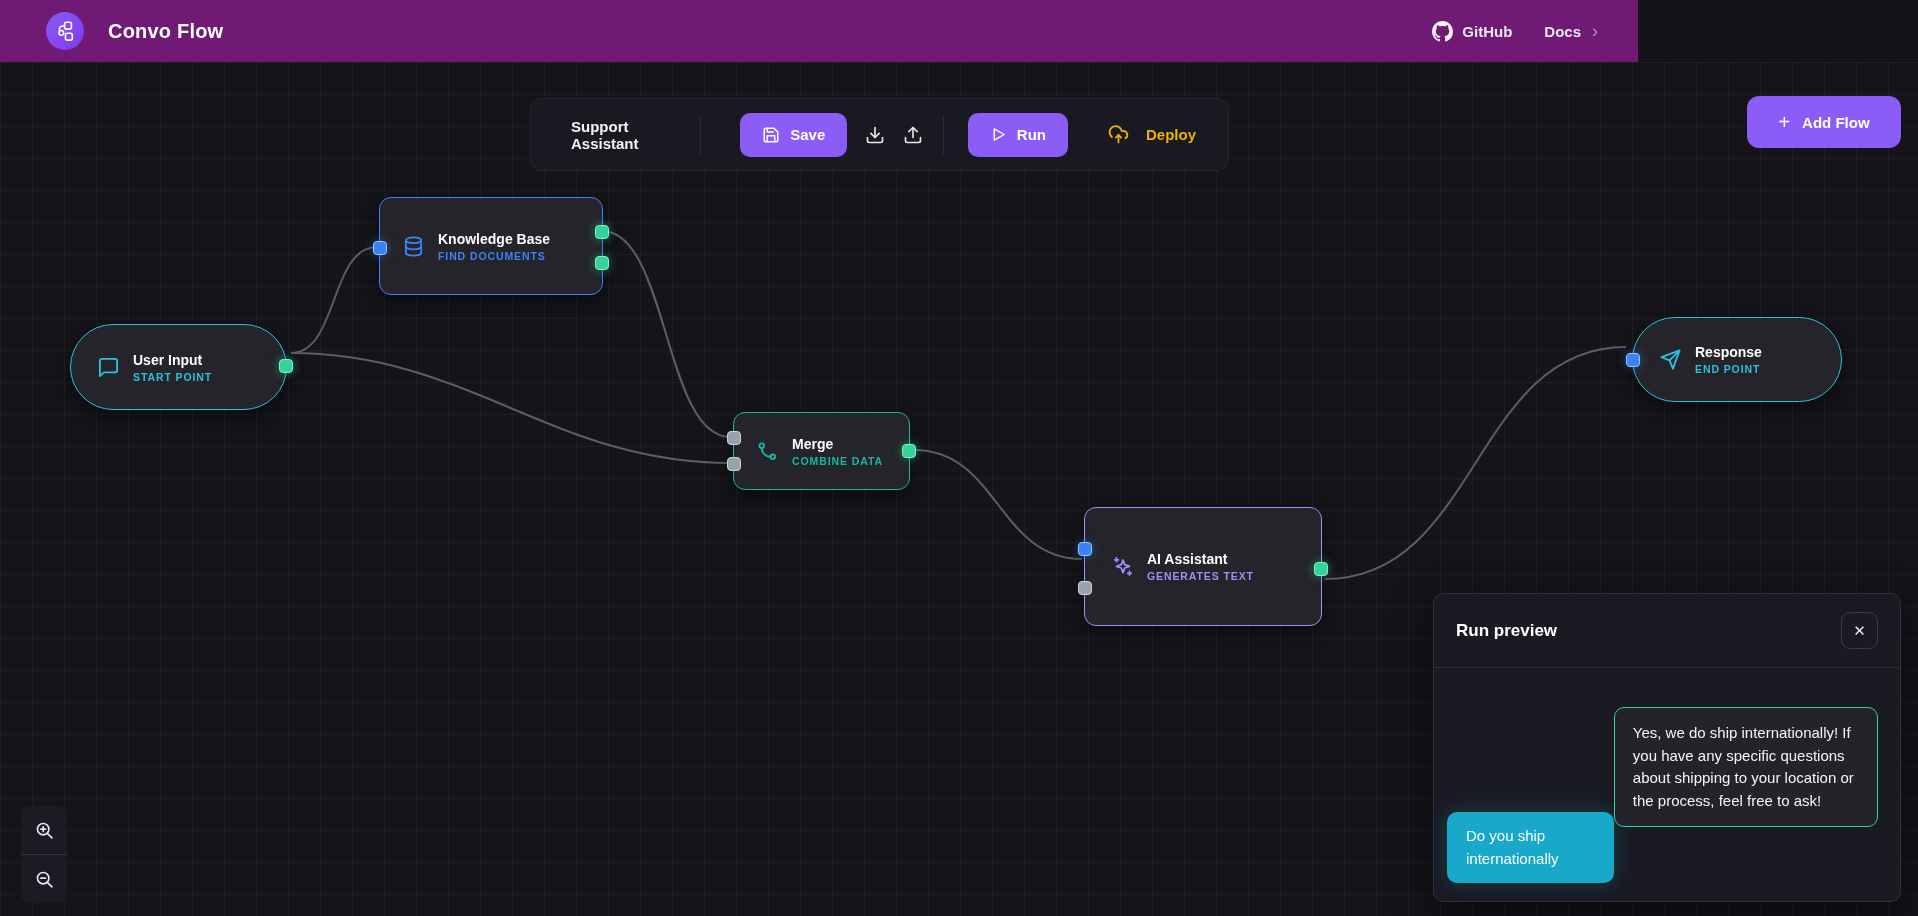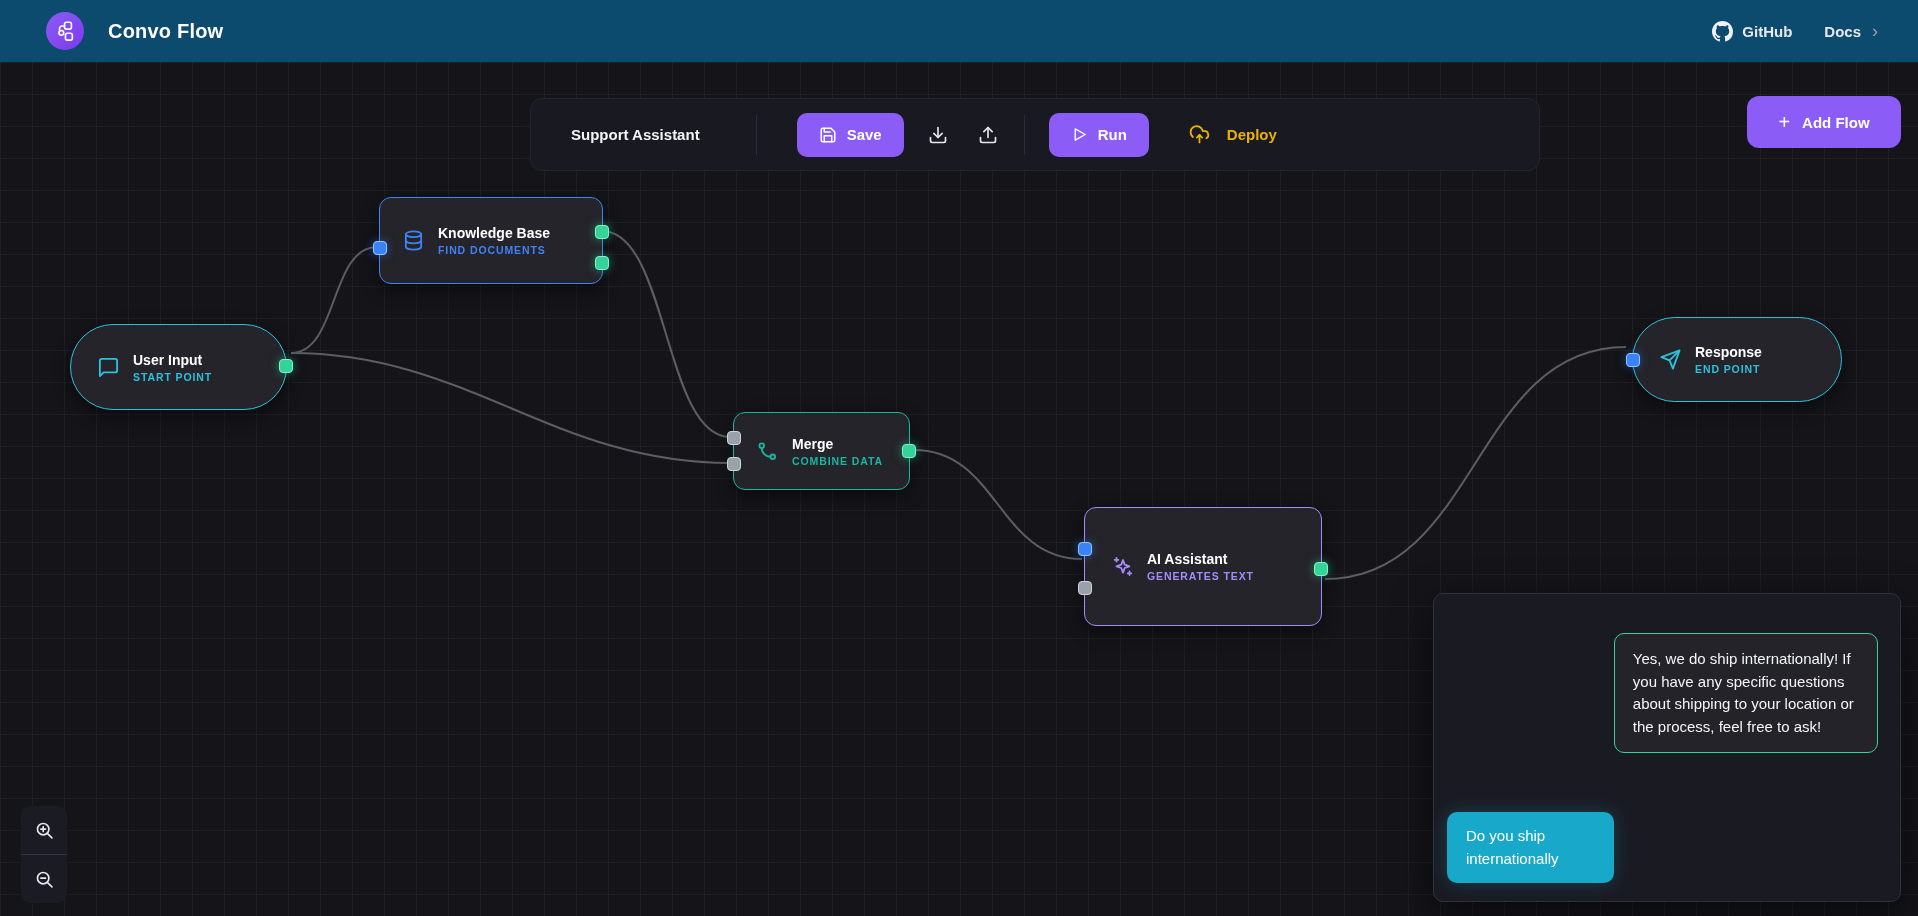--- a/index.html
+++ b/index.html
@@ -6,22 +6,22 @@
   html,body { margin:0; padding:0; }
   body {
     width:1918px; height:916px; position:relative; overflow:hidden;
     background:#131319; color:#fff;
     font-family:"Liberation Sans", sans-serif;
   }
   svg { display:block; }
 
   
   .header{
-    position:absolute; top:0; left:0; width:1918px; height:62px;
-    background:#0c4a6e; display:flex; align-items:center;
+    position:absolute; top:0; left:0; width:1638px; height:62px;
+    background:#701a75; display:flex; align-items:center;
     padding:0 40px 0 46px; z-index:60;
   }
   .logo{
     width:38px; height:38px; border-radius:50%;
     background:linear-gradient(135deg,#8b5cf6,#7c3aed);
     display:flex; align-items:center; justify-content:center; flex:0 0 auto;
   }
   .app-title{ font-size:20px; font-weight:700; margin-left:24px; letter-spacing:.2px; }
   .header-spacer{ flex:1; }
   .nav-link{
@@ -38,21 +38,21 @@
     background-image:
       linear-gradient(rgba(255,255,255,0.045) 1px, transparent 1px),
       linear-gradient(90deg, rgba(255,255,255,0.045) 1px, transparent 1px);
     background-size:32px 32px;
   }
   .edges{ position:absolute; top:0; left:0; width:1918px; height:916px; pointer-events:none; z-index:5; }
   .edges path{ fill:none; stroke:var(--edge,#5d5d66); stroke-width:2; }
 
   
   .toolbar{
-    position:absolute; left:530px; top:98px; width:1010px; height:73px;
+    position:absolute; left:530px; top:98px; width:699px; height:73px;
     background:#191922; border:1px solid #25252f; border-radius:12px;
     display:flex; align-items:center; padding:0 26px 0 40px; z-index:40;
   }
   .flow-name{ font-size:15px; font-weight:600; color:#f3f4f6; margin-right:56px; }
   .vdiv{ width:1px; height:40px; background:#2c2c38; }
   .btn{
     display:flex; align-items:center; justify-content:center; gap:10px;
     background:var(--primary,#8b5cf6); color:#fff; border:none; border-radius:10px;
     height:44px; padding:0 22px; font-size:15px; font-weight:600; cursor:pointer;
     font-family:inherit;
@@ -181,21 +181,21 @@
       <path d="M21 15a2 2 0 0 1-2 2H7l-4 4V5a2 2 0 0 1 2-2h14a2 2 0 0 1 2 2z"></path>
     </svg>
   </span>
   <div class="ntext">
     <div class="ntitle">User Input</div>
     <div class="nsub">START POINT</div>
   </div>
   <span class="handle green" style="right:-7px; top:34px;"></span>
 </div>
 
-<div class="node" style="left: 379px; top: 197px; width: 224px; height: 87px; --accent: #3f82f7;">
+<div class="node" style="left: 379px; top: 197px; width: 224px; height: 98px; --accent: #3f82f7;">
   <span class="nicon">
     <svg width="23" height="23" viewBox="0 0 24 24" fill="none" stroke="currentColor" stroke-width="1.9" stroke-linecap="round">
       <ellipse cx="12" cy="5.5" rx="8" ry="3"></ellipse>
       <path d="M4 5.5v13c0 1.66 3.58 3 8 3s8-1.34 8-3v-13"></path>
       <path d="M4 12c0 1.66 3.58 3 8 3s8-1.34 8-3"></path>
     </svg>
   </span>
   <div class="ntext">
     <div class="ntitle">Knowledge Base</div>
     <div class="nsub">FIND DOCUMENTS</div>
@@ -304,20 +304,26 @@
     <span>Deploy</span>
   </button>
 </div>
 
 <button class="btn add-node-btn">
   <span class="plus">+</span>
   <span>Add Flow</span>
 </button>
 
 <div class="preview">
+  <div class="preview-head">
+    <span class="preview-title">Run preview</span>
+    <button class="close-btn">
+      <span>✕</span>
+    </button>
+  </div>
   <div class="preview-body">
     <div class="bubble user">Do you ship internationally</div>
     <div class="bubble bot">Yes, we do ship internationally! If you have any specific questions about shipping to your location or the process, feel free to ask!</div>
   </div>
 </div>
 
 <div class="zoomctl">
   <button class="zoom-btn">
     <span>
       <svg width="21" height="21" viewBox="0 0 24 24" fill="none" stroke="currentColor" stroke-width="1.9" stroke-linecap="round">

